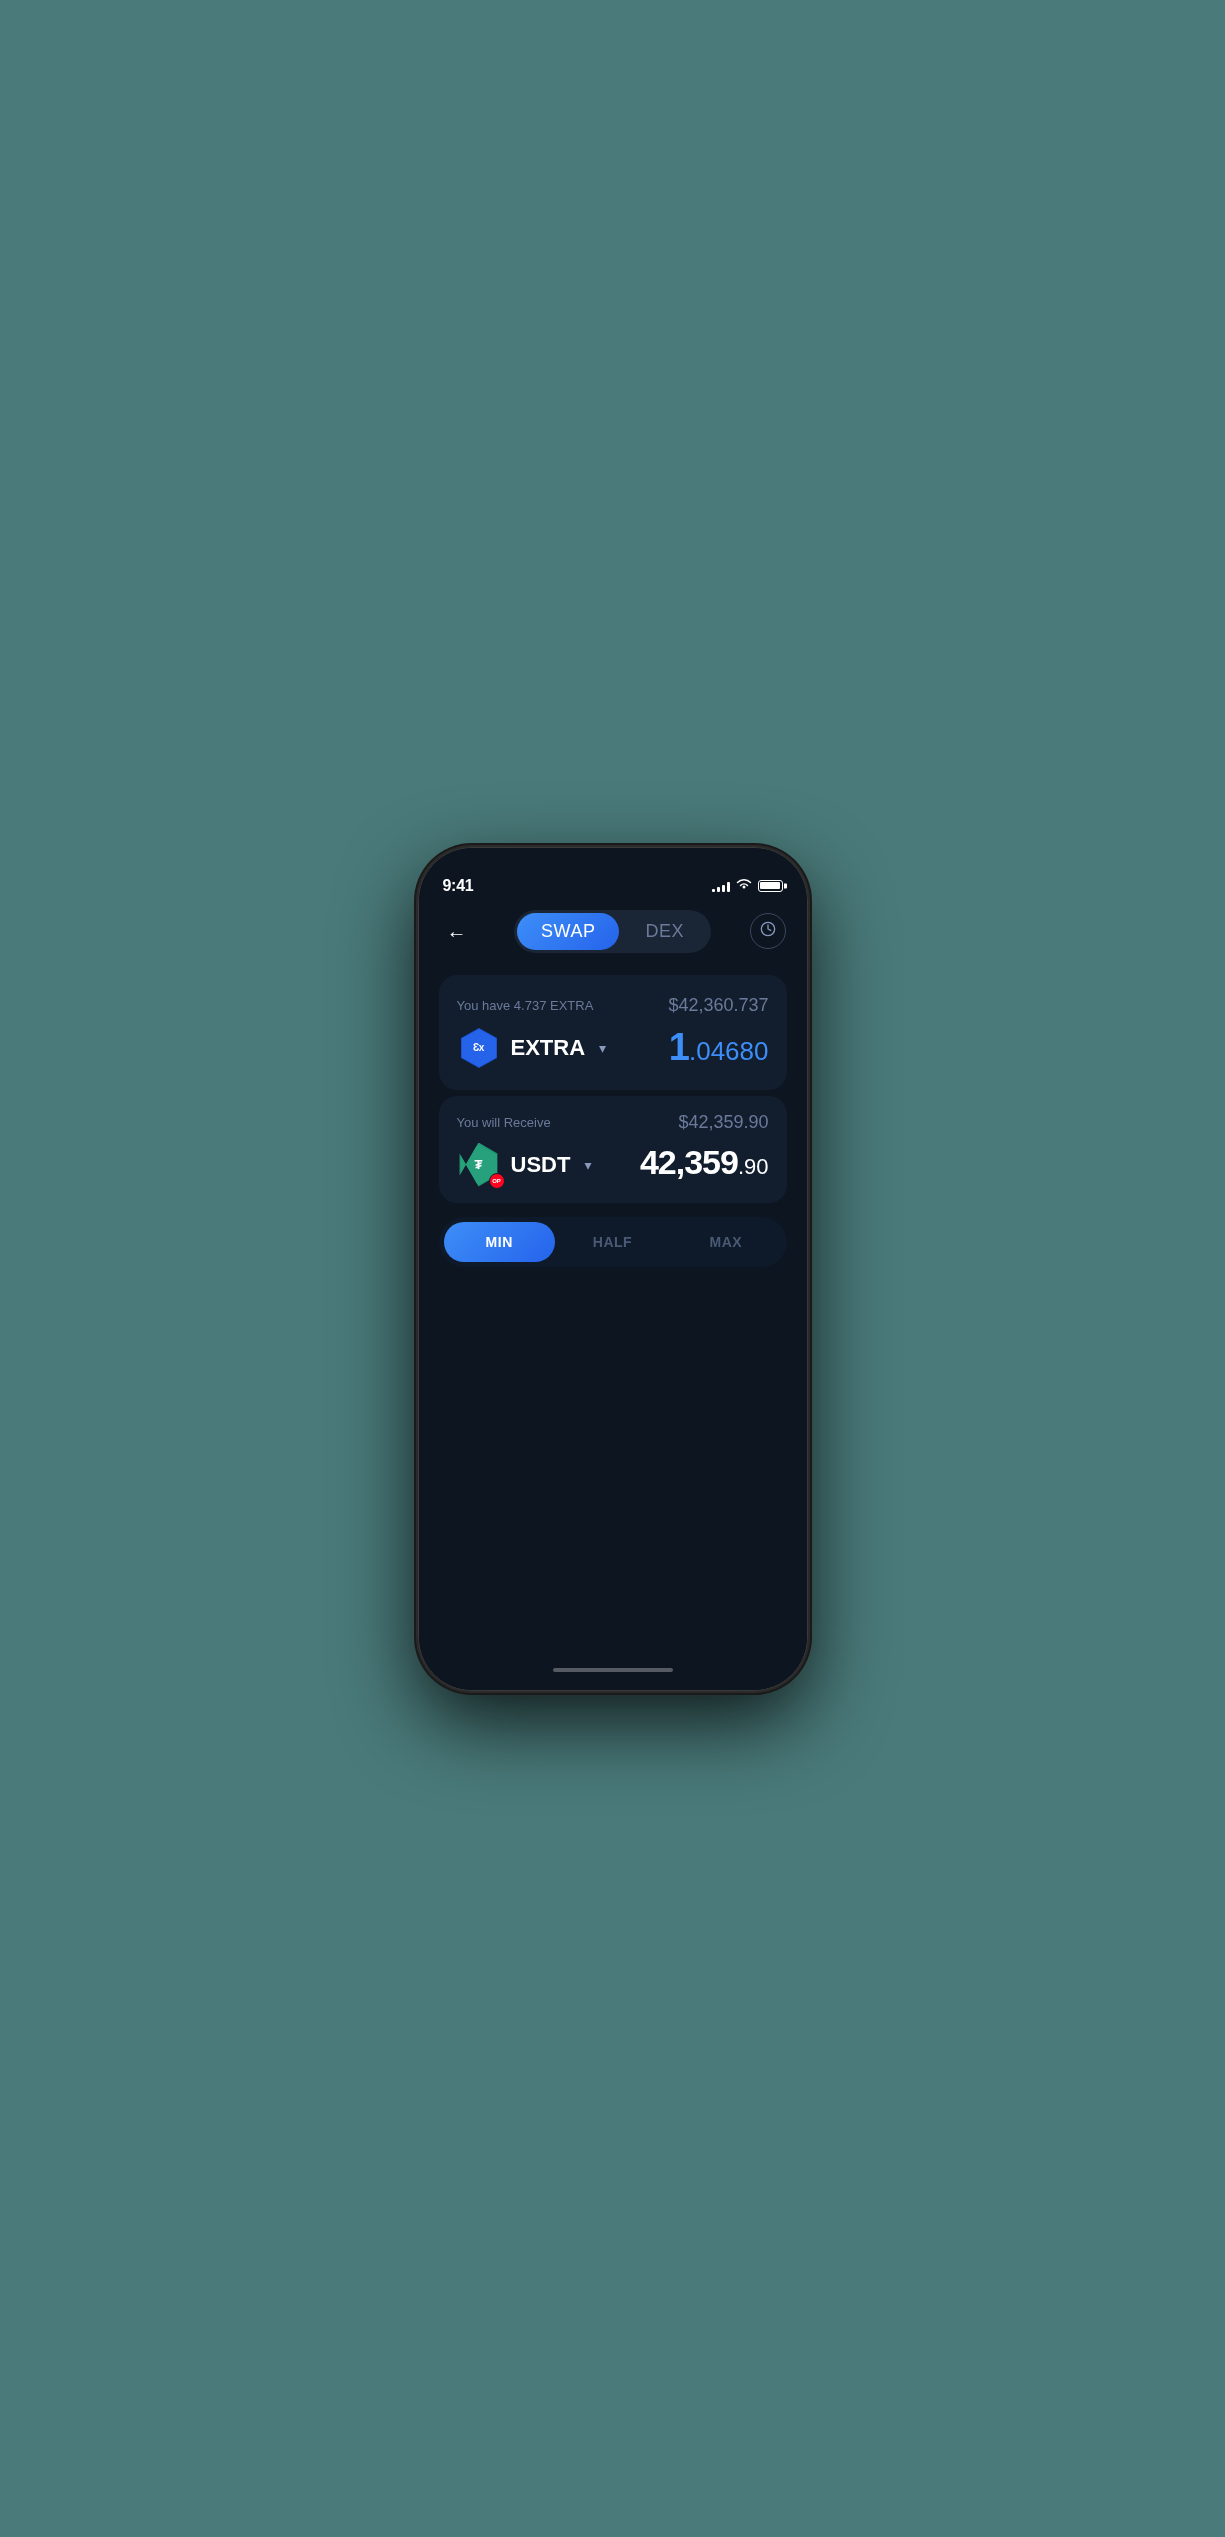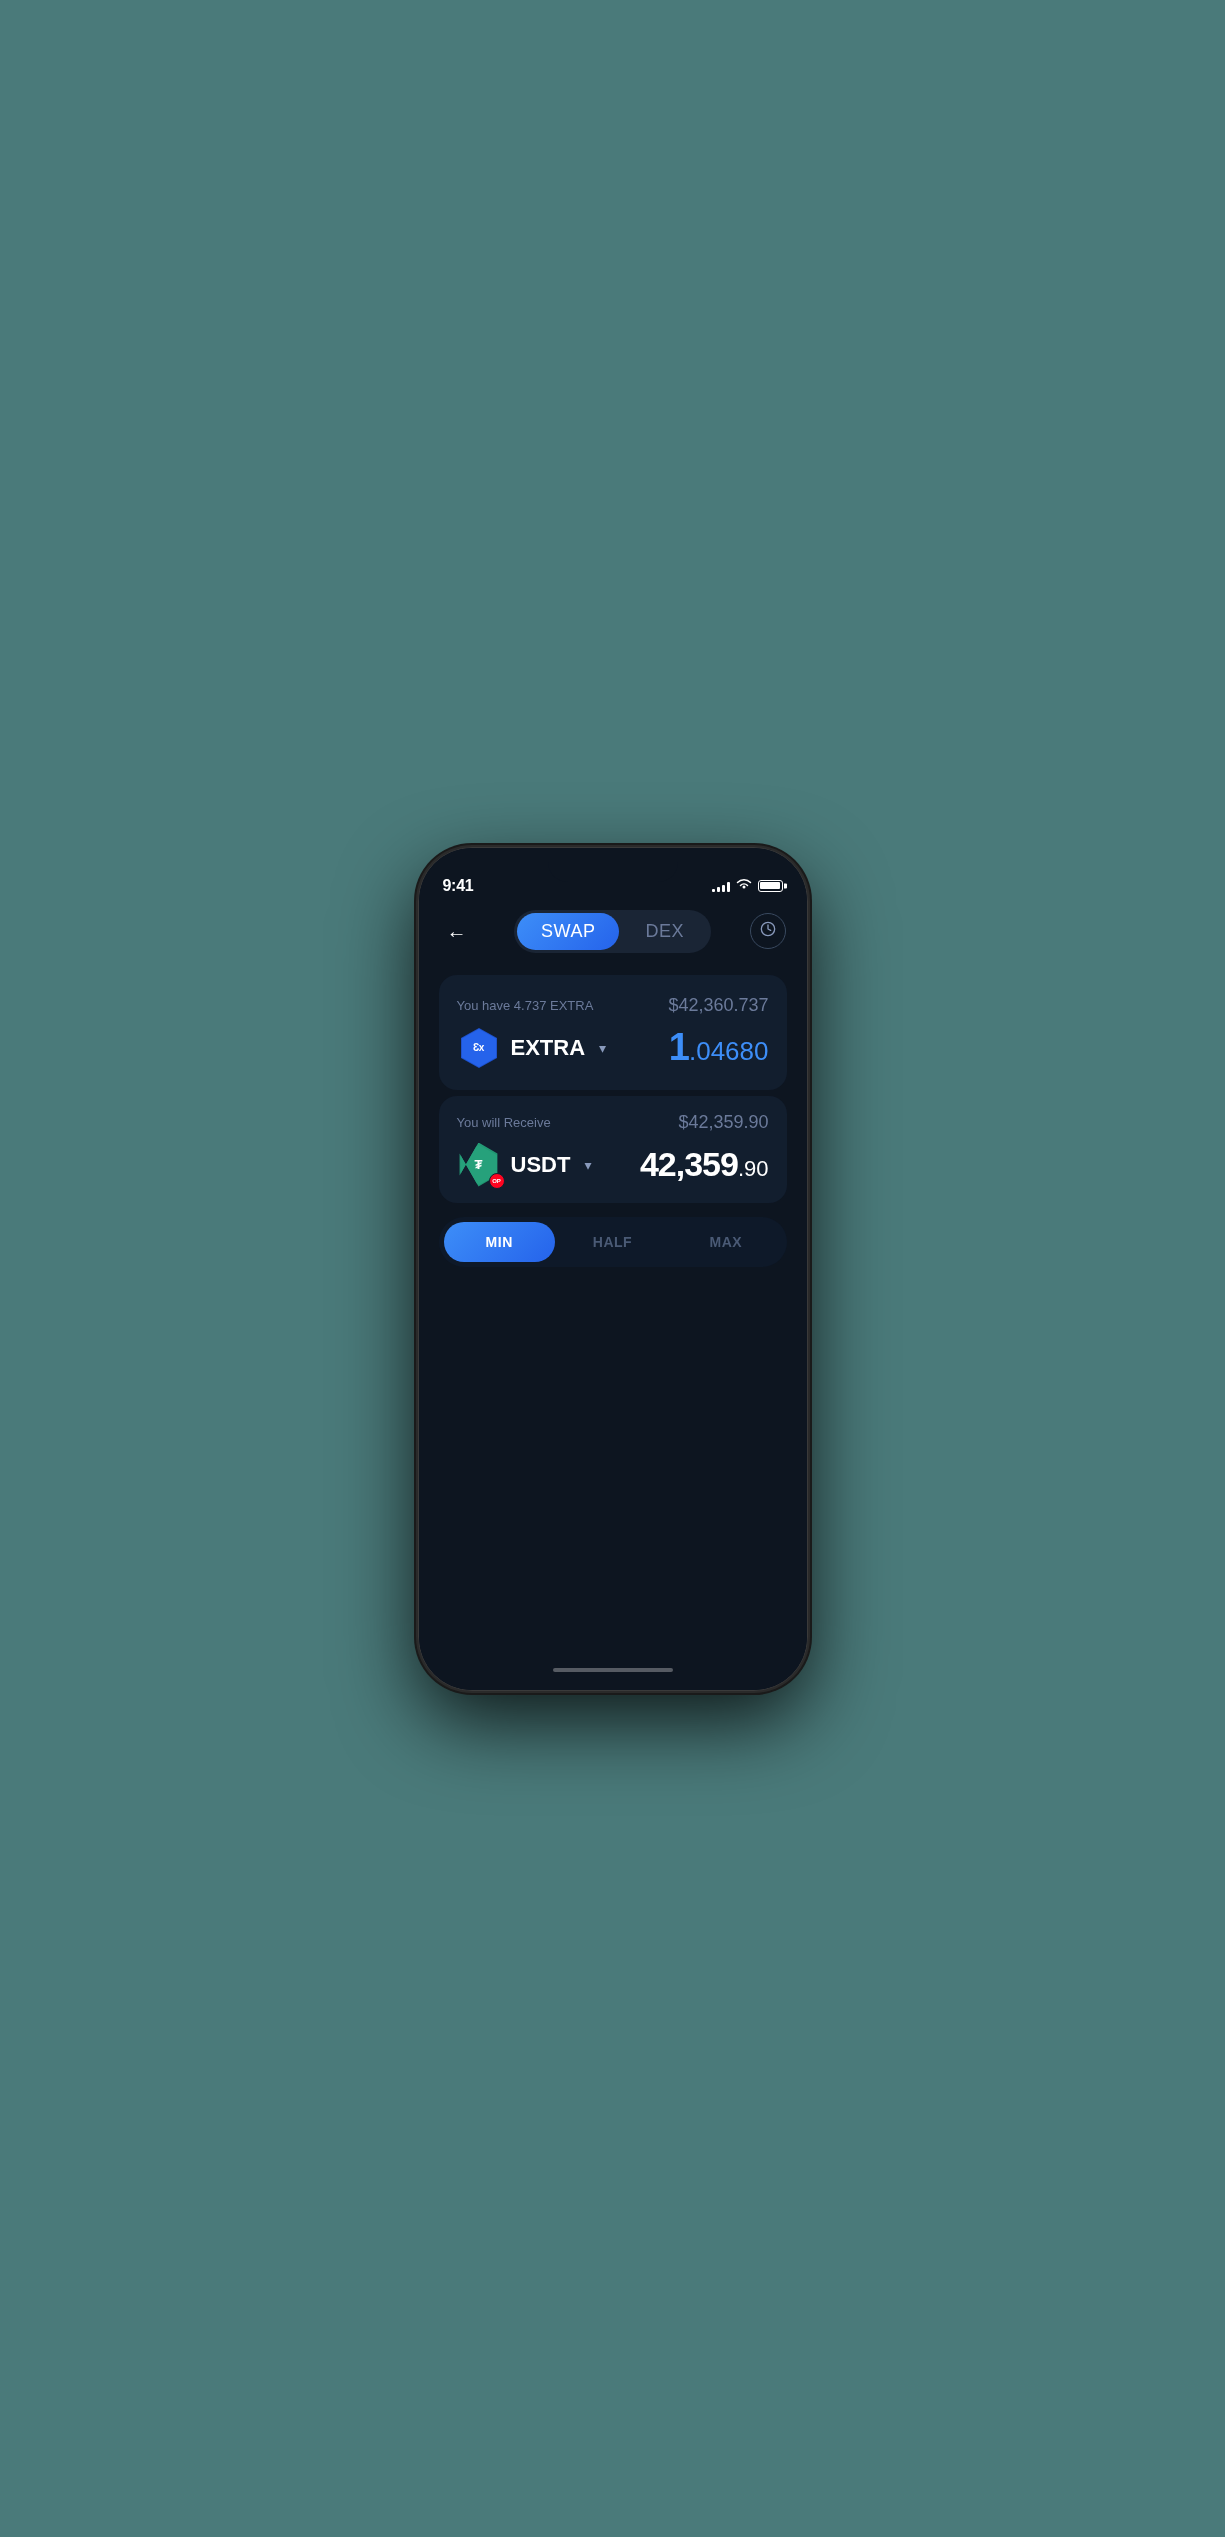--- a/index.html
+++ b/index.html
@@ -221,21 +221,21 @@
     }
 
     .section-balance {
       color: #6b7a9a;
       font-size: 18px;
     }
 
     .token-row {
       display: flex;
       justify-content: space-between;
-      align-items: center;
+      align-items: flex-start;
       gap: 24px;
     }
 
     .token-selector {
       display: flex;
       align-items: center;
       gap: 10px;
       cursor: pointer;
     }
 

